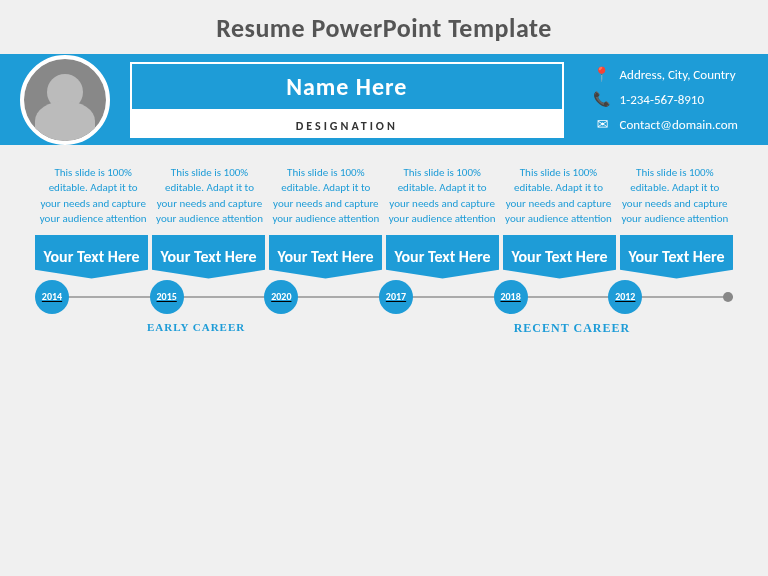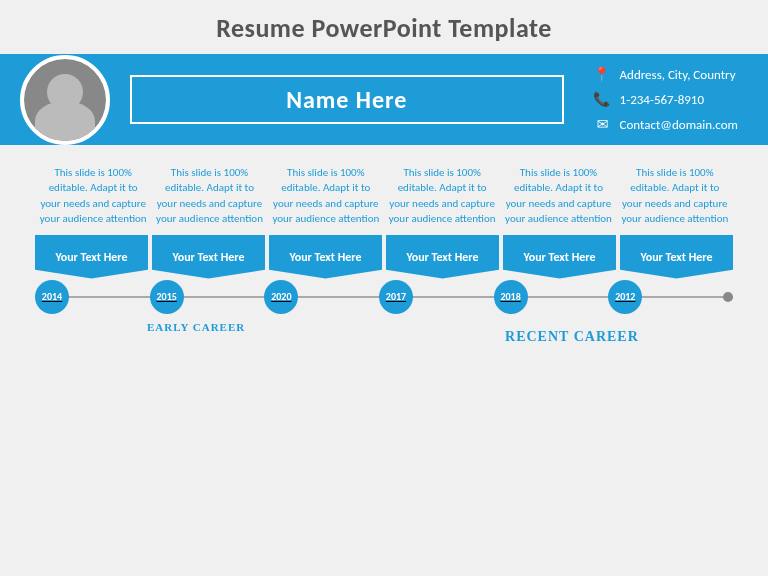--- a/index.html
+++ b/index.html
@@ -153,21 +153,21 @@
       justify-content: space-between;
       margin-bottom: 0;
       padding: 0 5px;
       gap: 4px;
     }
     .year-box {
       flex: 1;
       background: #1e9cd7;
       color: white;
       text-align: center;
-      font-size: 12px;
+      font-size: 16px;
       font-weight: 700;
       padding: 7px 4px;
       position: relative;
       clip-path: polygon(0 0, 100% 0, 100% 80%, 50% 100%, 0 80%);
       min-height: 44px;
       display: flex;
       align-items: center;
       justify-content: center;
     }
 
@@ -231,43 +231,45 @@
       font-weight: 700;
       letter-spacing: 1px;
       flex: 3;
     }
     .label-spacer {
       flex: 0.5;
     }
     .label-recent {
       text-align: center;
       color: #1e9cd7;
-      font-size: 14px;
+      font-size: 12px;
       font-weight: 700;
       letter-spacing: 1px;
       flex: 3;
-      margin-top: 8px;
     }
   </style>
 </head>
 <body>
 
 <div class="page">
 
   <div class="page-title">Resume PowerPoint Template</div>
 
   <div class="header-banner">
 
     <div class="avatar-container">
       <div class="avatar-img"></div>
     </div>
 
     <div class="name-section">
       <div class="name-box">
         <span class="name-text">Name Here</span>
+      </div>
+      <div class="designation-box">
+        <span class="designation-text">DESIGNATION</span>
       </div>
     </div>
 
     <div class="contact-section">
       <div class="contact-item">
         <span class="contact-icon">📍</span>
         <span>Address, City, Country</span>
       </div>
       <div class="contact-item">
         <span class="contact-icon">📞</span>

